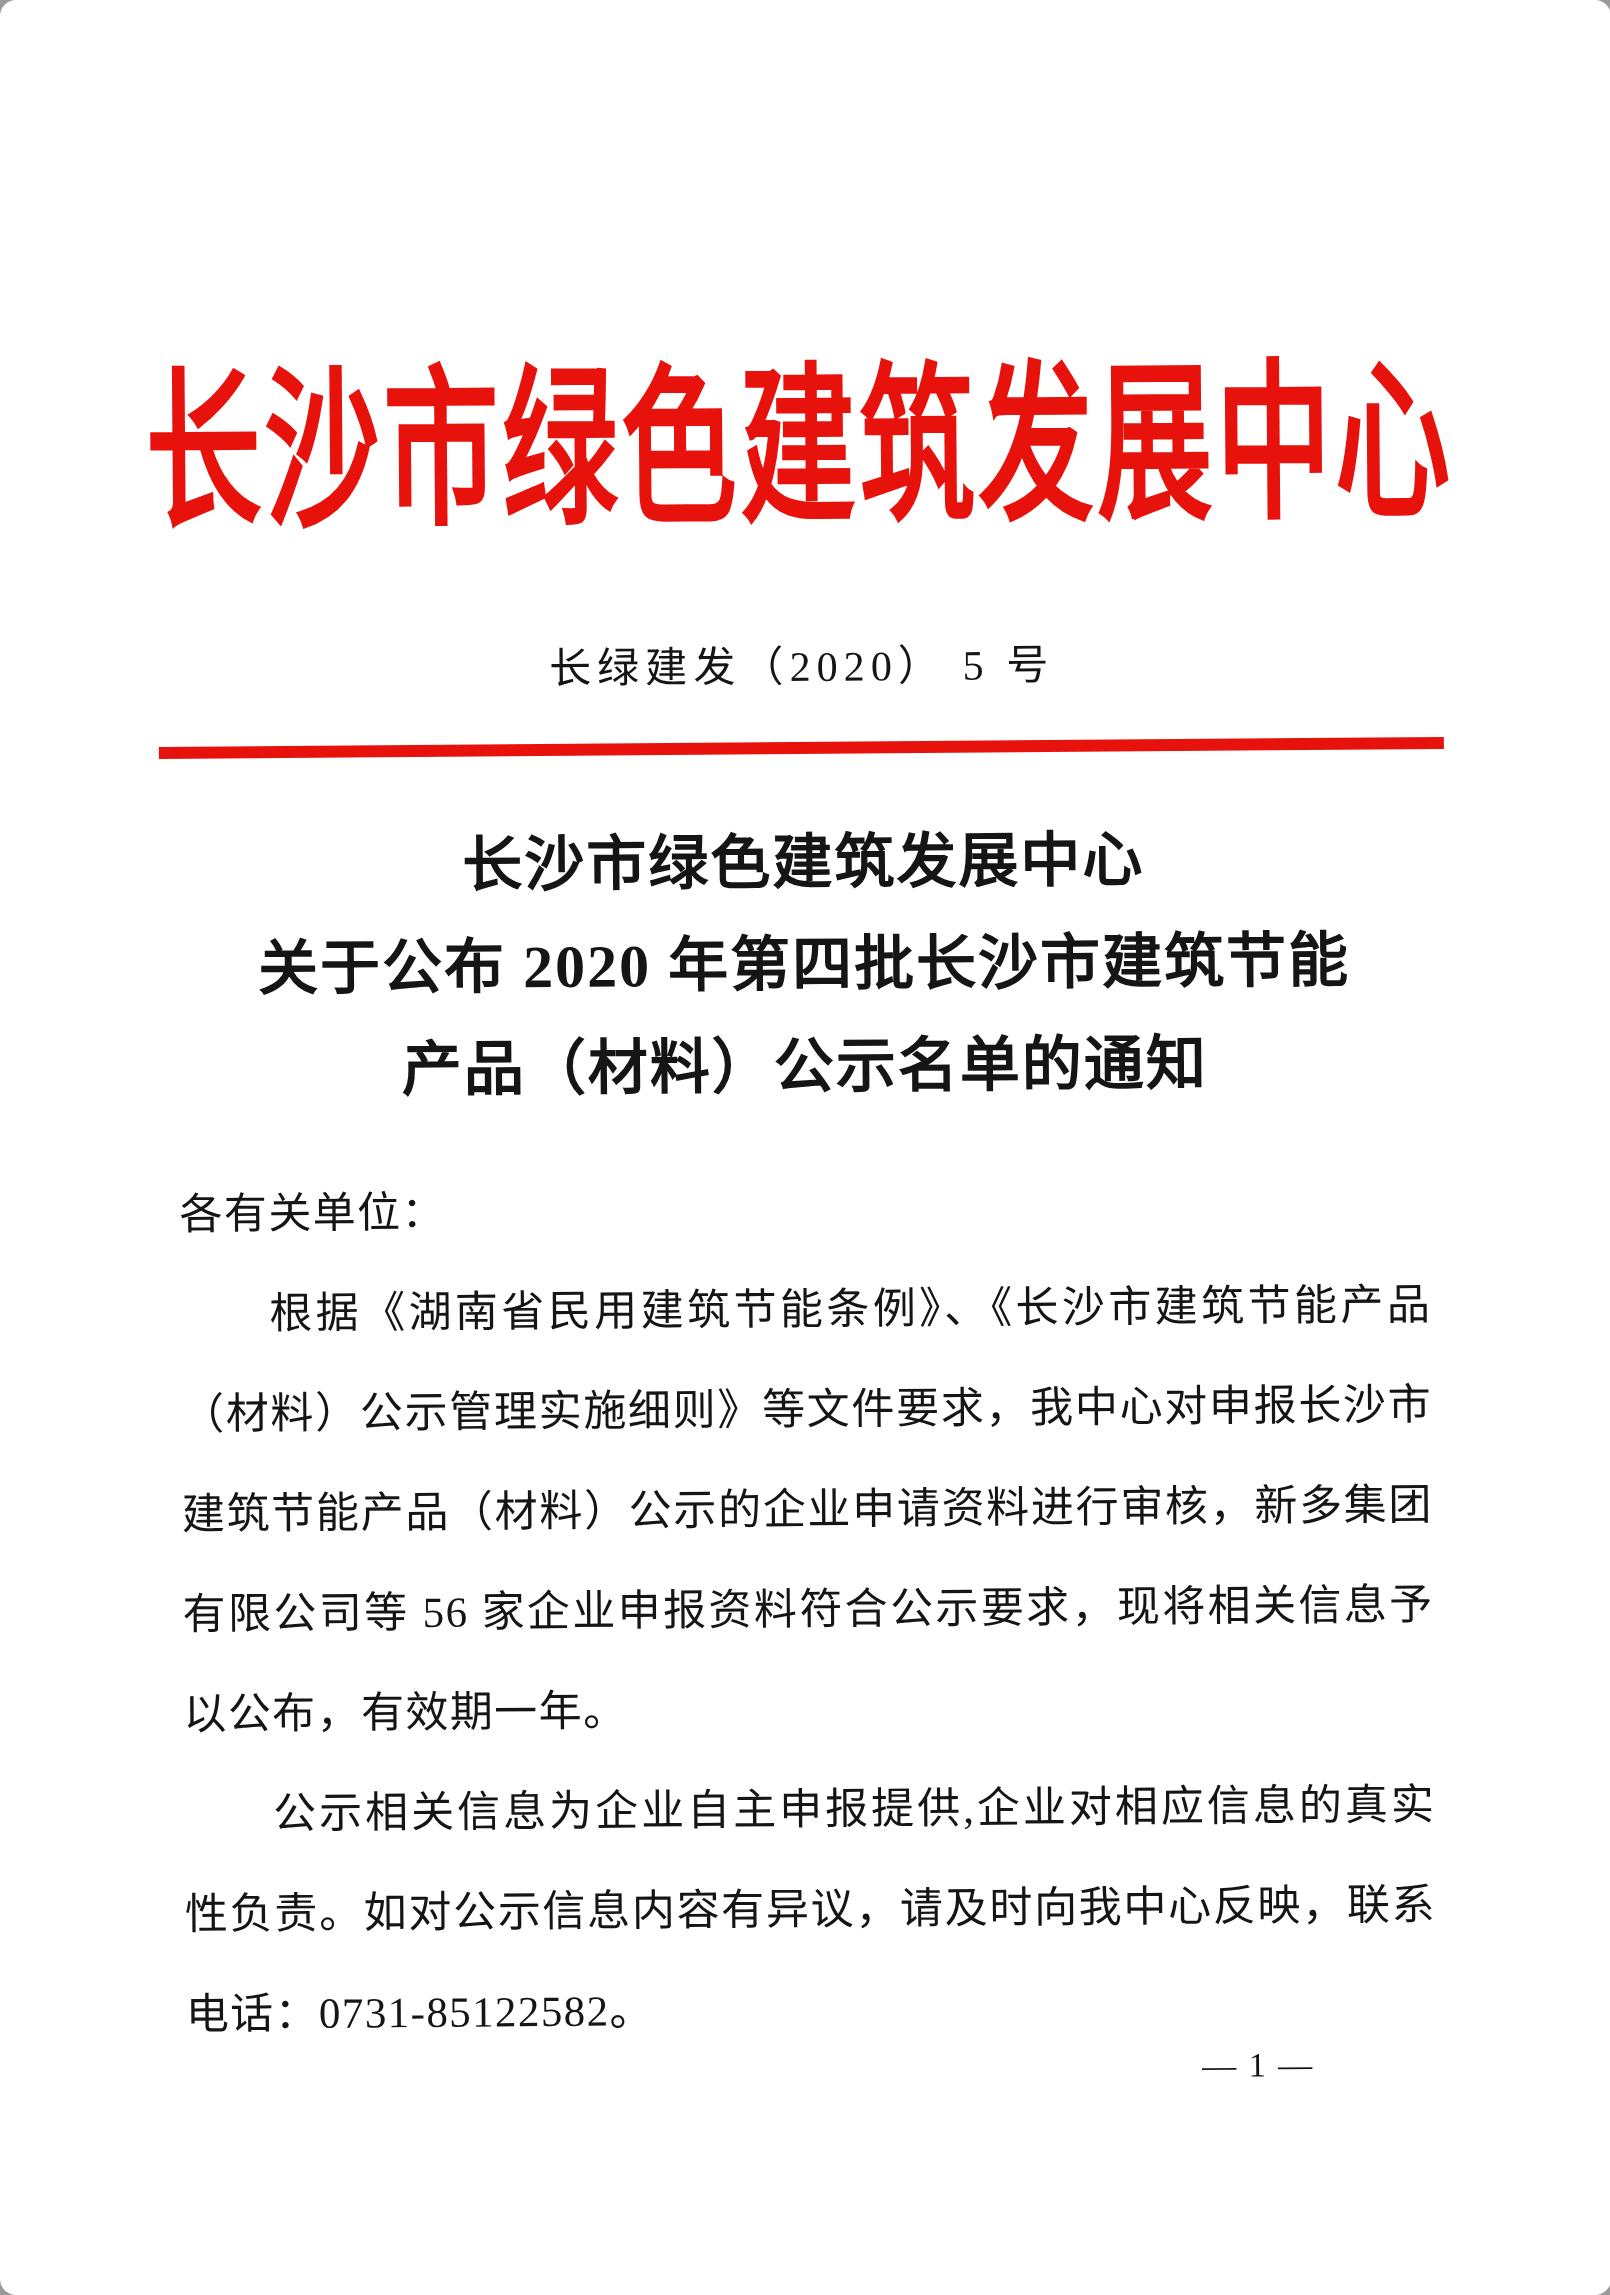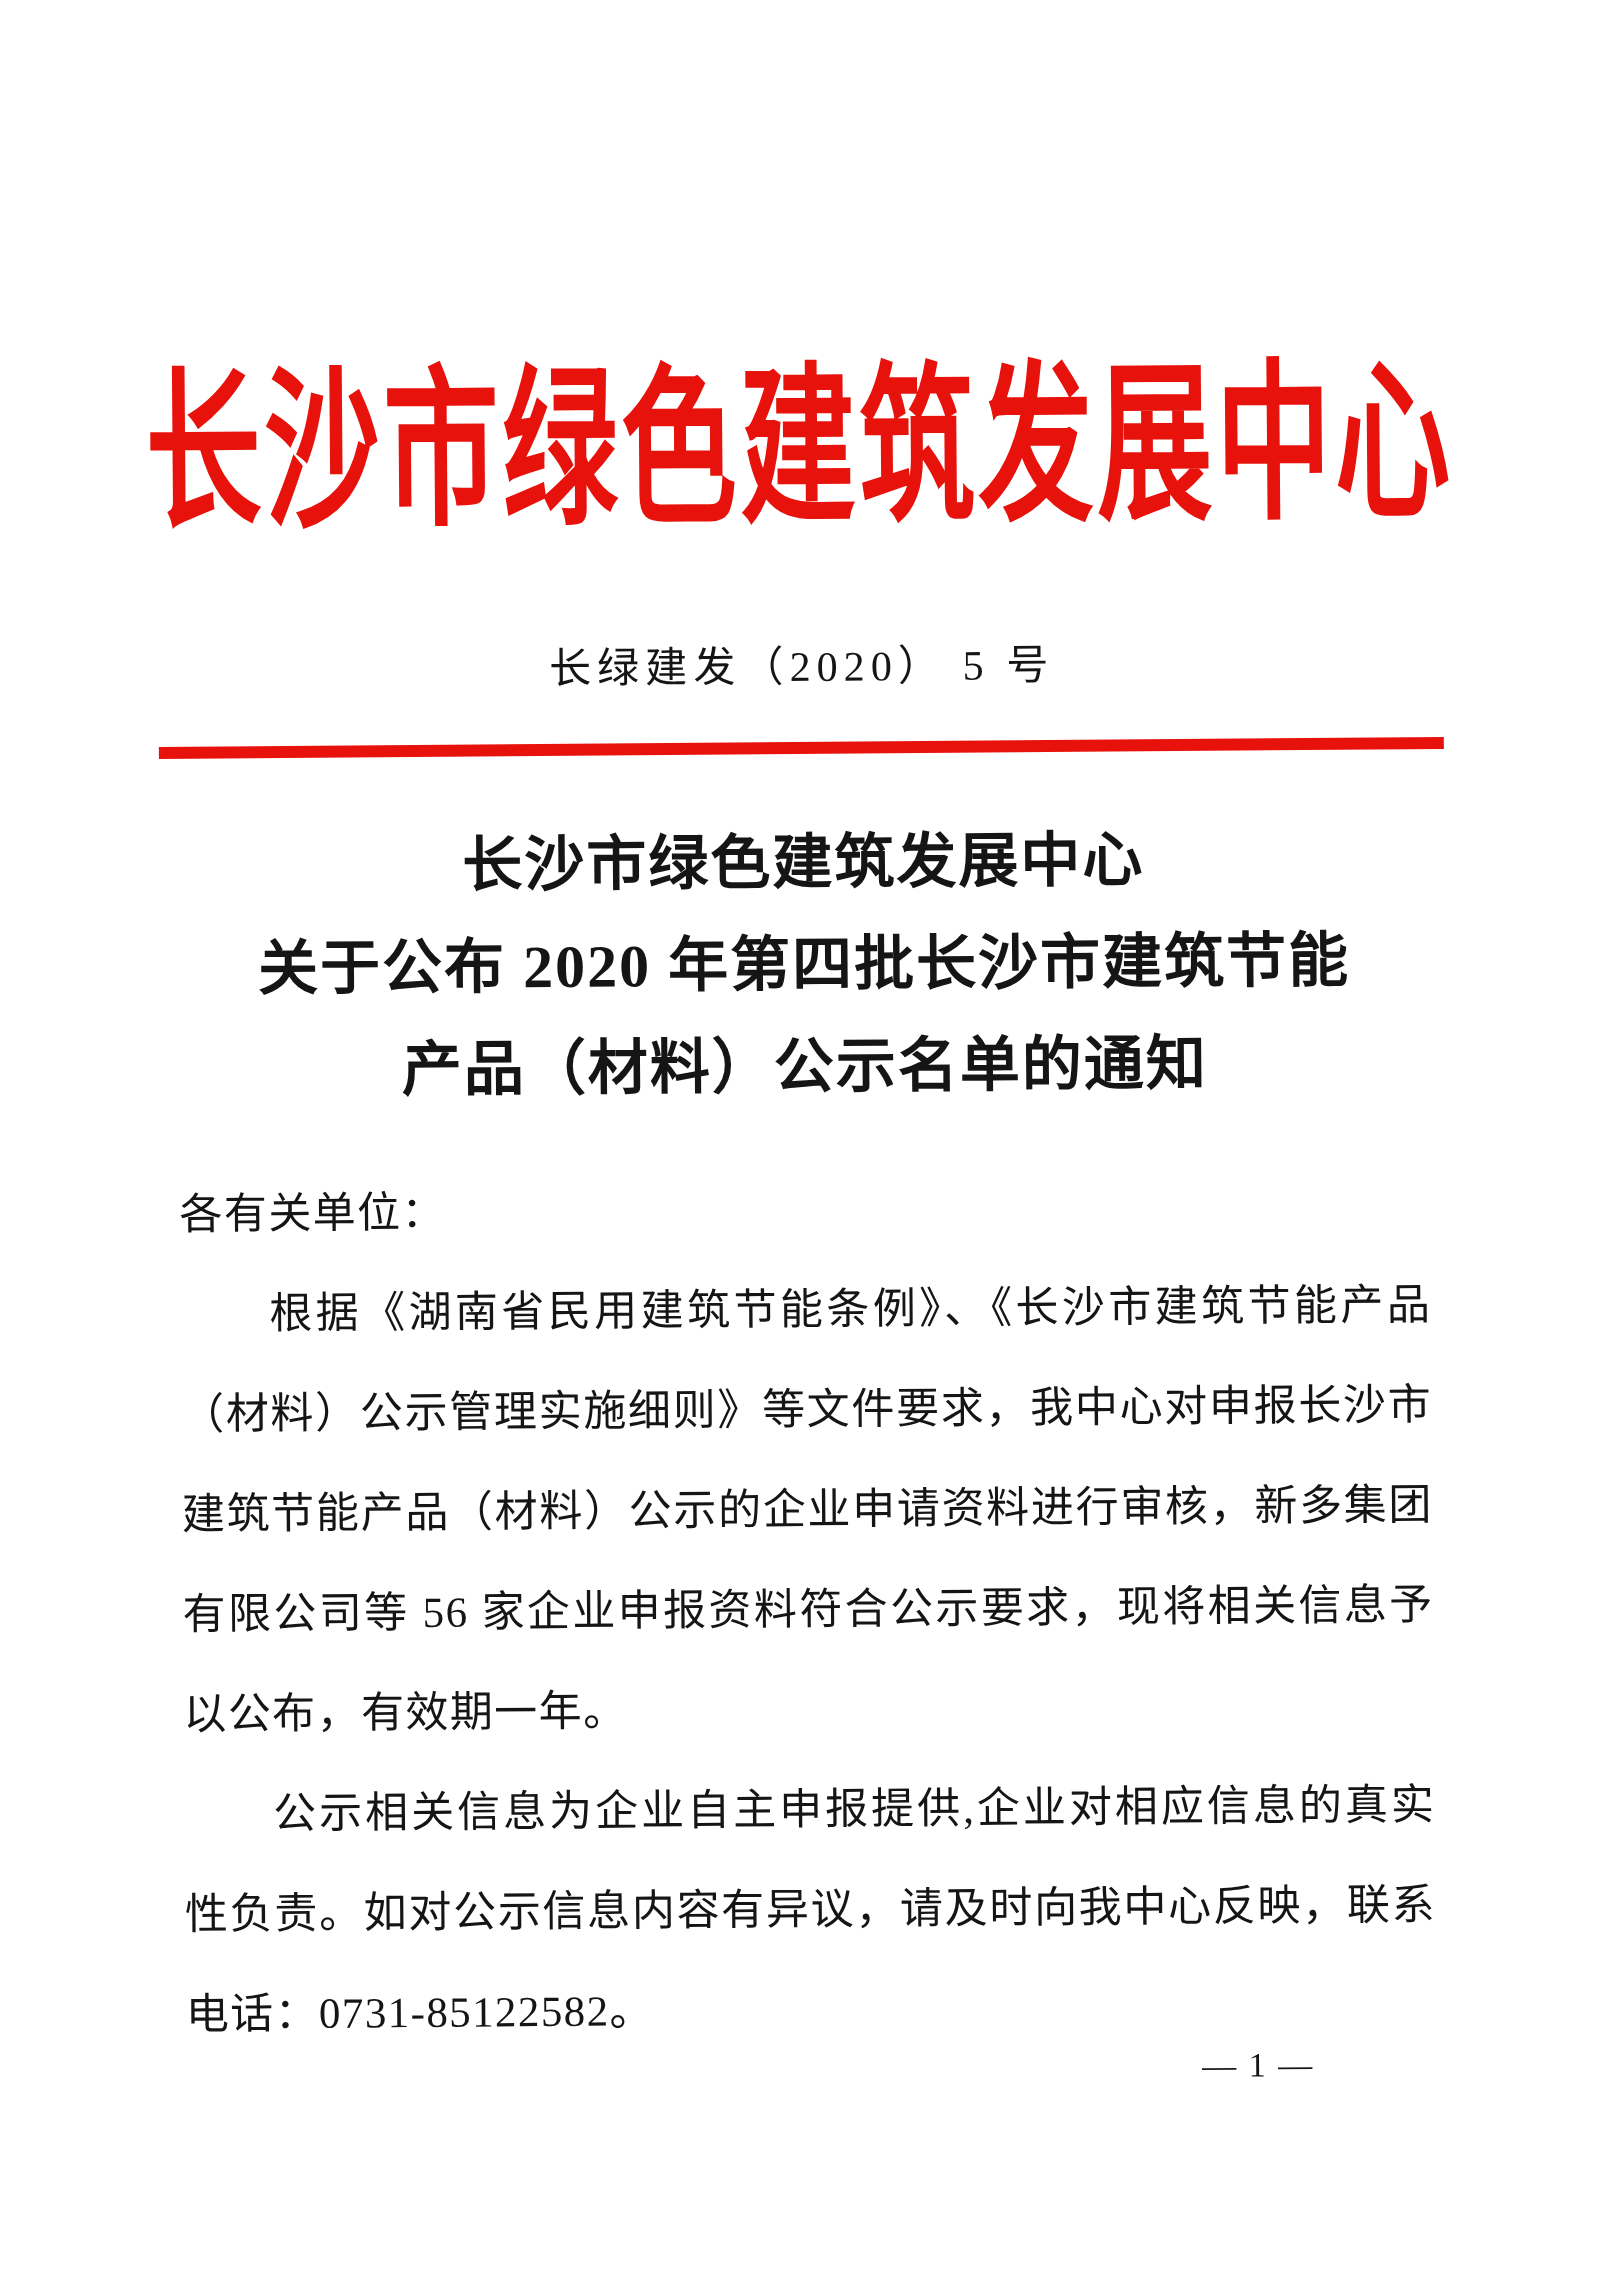--- a/index.html
+++ b/index.html
@@ -9,20 +9,21 @@
   }
   .page {
     position: relative;
     width: 1611px;
     height: 2295px;
     margin: 0 auto;
     background: var(--paper, #ffffff);
     overflow: hidden;
     font-family: "Liberation Serif", "DejaVu Serif", serif;
     color: var(--ink, #151515);
+    border-radius: 16px;
   }
   
   .scan {
     position: absolute;
     inset: 0;
     transform: rotate(-0.45deg);
     transform-origin: 50% 50%;
   }
 
   

